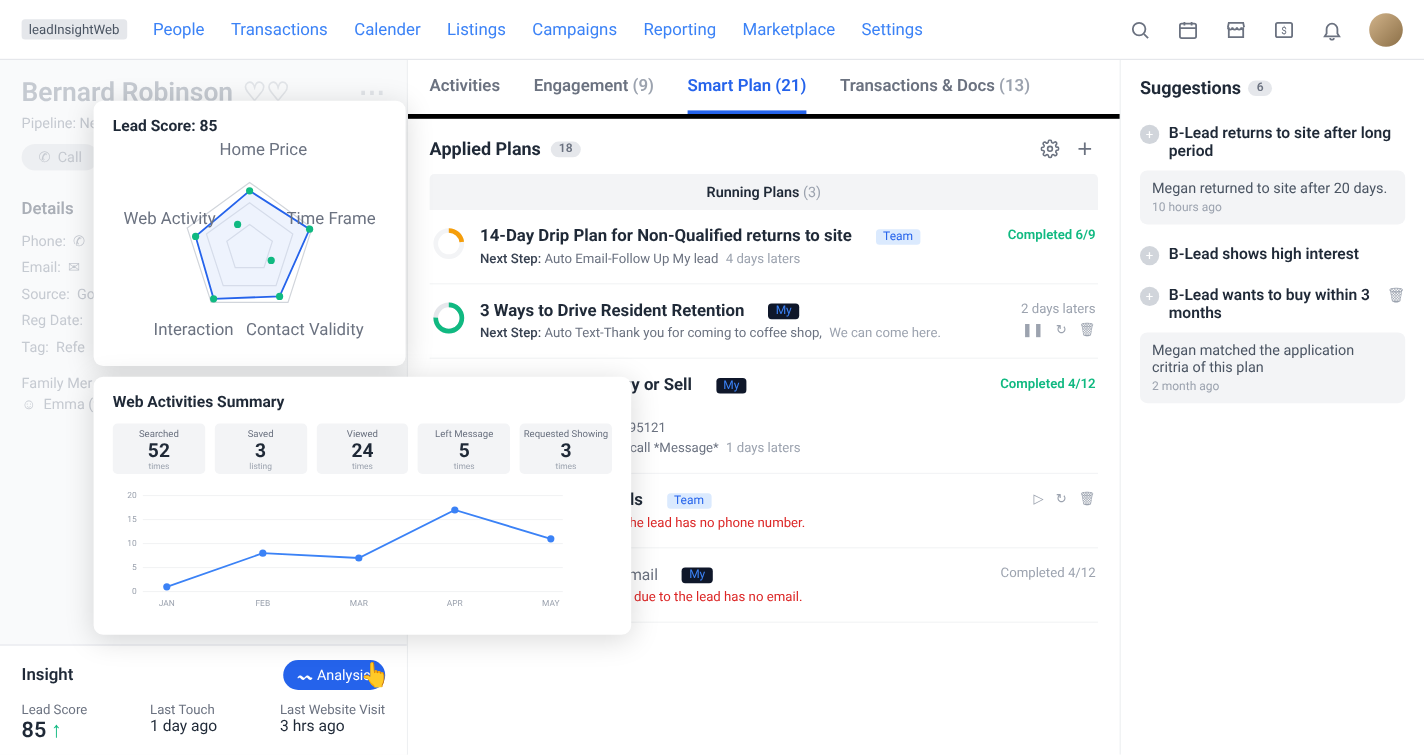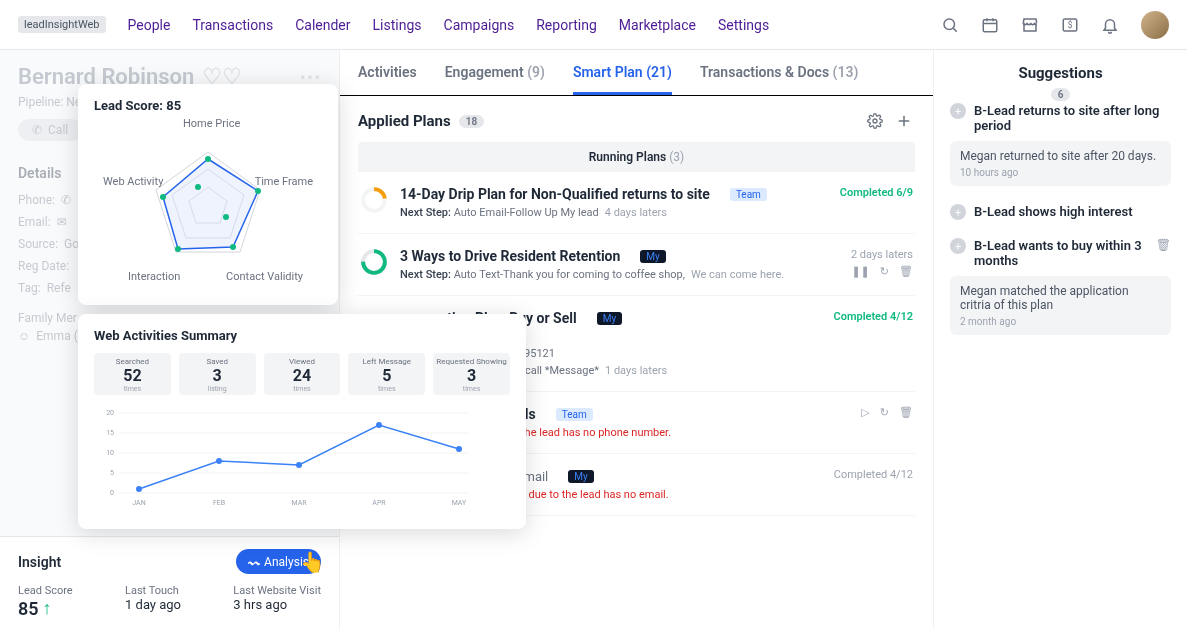--- a/index.html
+++ b/index.html
@@ -1,19 +1,19 @@
 <!DOCTYPE html>
 <html><head>
 <meta charset="utf-8">
 <style>
 * { box-sizing: border-box; margin: 0; padding: 0; }
 body { font-family: -apple-system, BlinkMacSystemFont, "Segoe UI", Roboto, sans-serif; background: #fff; color: #1f2937; font-size: 13px; width: 1187px; height: 629px; overflow: hidden; }
 .top-nav { display: flex; align-items: center; padding: 0 18px; height: 50px; border-bottom: 1px solid #e5e7eb; gap: 22px; }
 .brand { background: #e5e7eb; padding: 2px 6px; border-radius: 3px; font-size: 11px; color: #4b5563; }
-.nav-item { color: #4c1d95; font-size: 14px; cursor: pointer; }
+.nav-item { color: #3b82f6; font-size: 14px; cursor: pointer; }
 .nav-spacer { flex: 1; }
 .nav-icon { color: #6b7280; cursor: pointer; }
 .avatar { width: 28px; height: 28px; border-radius: 50%; background: linear-gradient(135deg,#d1b38a,#8b6f47); }
 .layout { display: flex; height: 579px; }
 .left-col { width: 340px; position: relative; background: #f9fafb; border-right: 1px solid #eef0f2; padding: 14px 18px; }
 .left-dim { opacity: 0.55; }
 .lead-name { font-size: 22px; font-weight: 600; color: #9ca3af; display:flex; align-items:center; gap:8px;}
 .pipeline { font-size: 12px; color: #9ca3af; margin-top: 6px; }
 .call-btn { display: inline-flex; align-items:center; gap:6px; background: #e5e7eb; color:#9ca3af; padding:4px 14px; border-radius:14px; margin-top:10px; font-size:12px;}
 .details-h { font-size: 14px; font-weight:600; color:#6b7280; margin-top:24px; margin-bottom:8px;}
@@ -24,32 +24,32 @@
 .insight-h { font-size:14px; font-weight:600; }
 .analysis-btn { background:#2563eb; color:#fff; border-radius:14px; padding:4px 12px; font-size:12px; display:inline-flex; align-items:center; gap:4px; cursor:pointer;}
 .insight-stats { display:flex; gap:30px; margin-top:10px;justify-content:space-between; }
 .stat-lbl { font-size:11px; color:#6b7280; }
 .stat-val { font-size:18px; font-weight:600; display:flex; align-items:center; gap:4px;}
 .arrow-up { color:#10b981; }
 .popover { position:absolute; background:#fff; border-radius:8px; box-shadow:0 4px 24px rgba(0,0,0,0.15); z-index:50; }
 .pop1 { top:34px; left:78px; width:260px; padding:14px 16px 18px; }
 .pop1 h4 { font-size:13px; font-weight:700; }
 .radar-wrap { position:relative; width:210px; height:170px; margin:4px auto 0; }
-.radar-label { position:absolute; font-size:11px; color:#6b7280; }
+.radar-label { position:absolute; font-size:14px; color:#6b7280; }
 .pop2 { top:264px; left:78px; width:448px; padding:14px 16px 16px; }
 .pop2 h4 { font-size:13px; font-weight:700; }
 .wa-stats { display:flex; gap:8px; margin-top:10px; }
 .wa-stat { flex:1; text-align:center; background:#f3f4f6; border-radius:4px; padding:4px 0 2px;}
 .wa-stat .t { font-size:8px; color:#6b7280; }
 .wa-stat .v { font-size:16px; font-weight:700; }
 .wa-stat .u { font-size:7px; color:#9ca3af; }
 .wa-chart { margin-top:8px; }
 .cursor { position:absolute; top:500px; left:300px; z-index:60; font-size:20px;}
 .mid-col { flex:1; display:flex; flex-direction:column; border-right:1px solid #eef0f2; }
-.tabs { display:flex; gap:28px; padding:14px 18px 0; border-bottom:1px solid #000000; }
+.tabs { display:flex; gap:28px; padding:14px 18px 0; border-bottom:4px solid #000000; }
 .tab { font-size:14px; font-weight:600; color:#6b7280; padding-bottom:12px; cursor:pointer; }
 .tab .count { color:#9ca3af; }
 .tab.active { color:#2563eb; border-bottom:3px solid #2563eb; }
 .applied-head { display:flex; align-items:center; padding:14px 18px 10px; gap:8px;}
 .applied-head h3 { font-size:15px; font-weight:700; }
 .badge { background:#e5e7eb; color:#6b7280; border-radius:10px; padding:1px 7px; font-size:10px; font-weight:600;}
 .applied-spacer { flex:1; }
 .ic-btn { color:#6b7280; cursor:pointer; padding:2px;}
 .section-h { background:#f3f4f6; padding:8px 14px; font-size:12px; font-weight:600; margin:0 18px; border-radius:4px 4px 0 0;text-align:center;}
 .section-h .ct { color:#9ca3af; font-weight:400;}
@@ -66,21 +66,21 @@
 .plan-sub .extra { color:#9ca3af; margin-left:6px;}
 .plan-meta { text-align:right; font-size:11px; display:flex; flex-direction:column; gap:4px; align-items:flex-end;}
 .completed { color:#10b981; font-weight:600; }
 .due { color:#9ca3af; }
 .plan-actions { display:flex; gap:10px; color:#9ca3af; }
 .plan-actions span { cursor:pointer; }
 .warn { color:#dc2626; font-size:11px; margin-top:4px;}
 .pause-ic { width:28px; height:28px; border-radius:50%; background:#f3f4f6; display:flex; align-items:center; justify-content:center; color:#9ca3af; font-size:11px; flex-shrink:0;}
 .divider-pipe { color:#d1d5db; }
 .right-col { width:253px; padding:14px 16px; overflow-y:auto;}
-.sug-head { display:flex; align-items:center; gap:6px; margin-bottom:2px;flex-direction:column;}
+.sug-head { display:flex; align-items:center; gap:6px; margin-bottom:22px;}
 .sug-head h3 { font-size:15px; font-weight:700;}
 .sug-item { margin-bottom:18px; }
 .sug-top { display:flex; gap:8px; align-items:flex-start;}
 .sug-add { width:16px; height:16px; border-radius:50%; background:#d1d5db; color:#fff; display:flex; align-items:center; justify-content:center; font-size:11px; cursor:pointer; flex-shrink:0;}
 .sug-title { font-size:13px; font-weight:600; flex:1;}
 .sug-del { color:#9ca3af; cursor:pointer; font-size:12px;}
 .sug-card { background:#f3f4f6; border-radius:6px; padding:8px 10px; margin-top:8px; margin-left:0px;}
 .sug-desc { font-size:12px; color:#4b5563; }
 .sug-time { font-size:10px; color:#9ca3af; margin-top:4px;}
 svg { display:block; }

